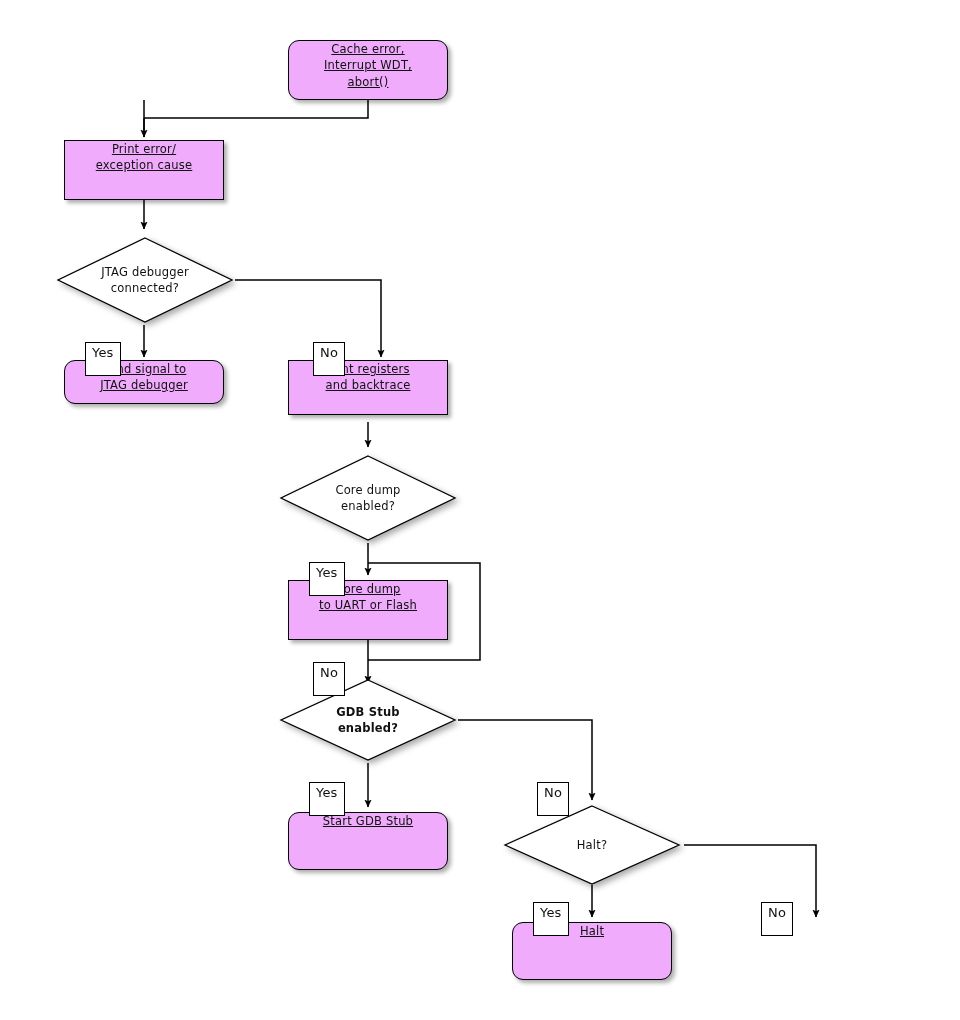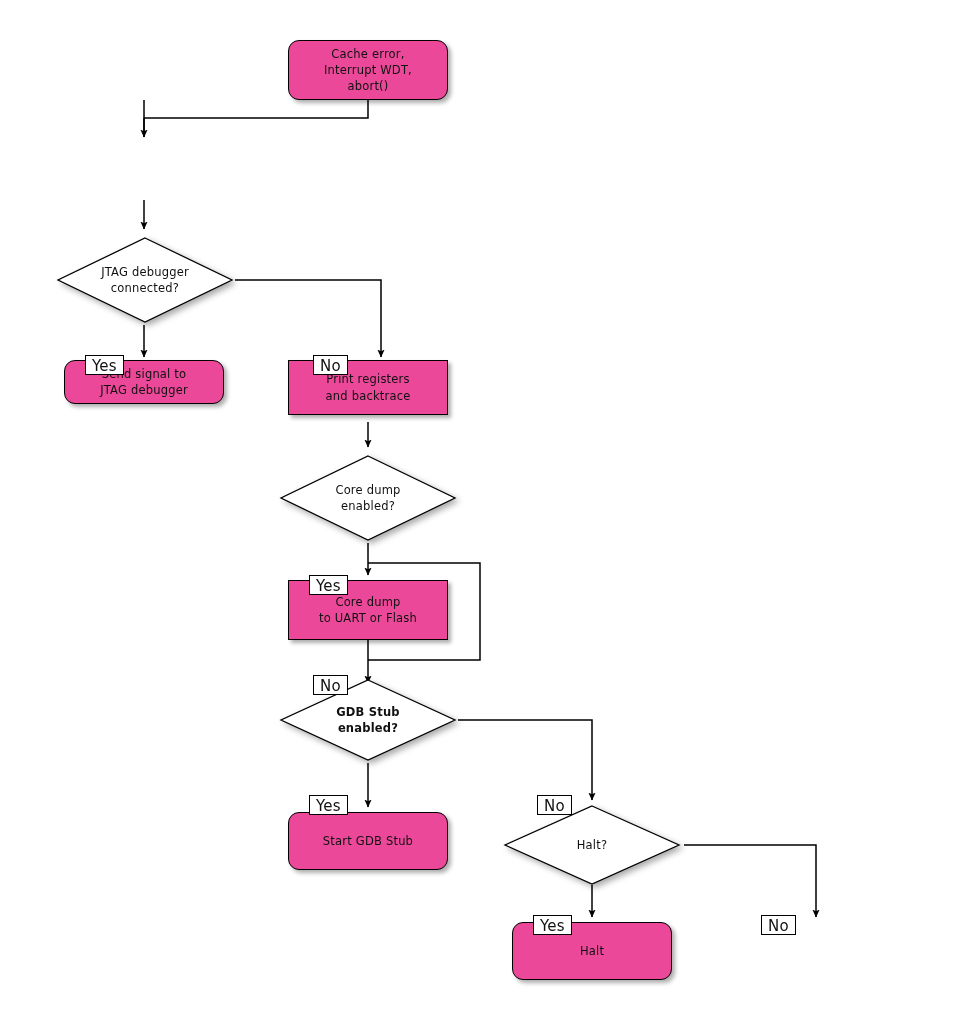--- a/index.html
+++ b/index.html
@@ -23,32 +23,32 @@
   #edge-layer {
     position: absolute;
     left: 0;
     top: 0;
     width: 960px;
     height: 1020px;
   }
   .node {
     position: absolute;
     box-sizing: border-box;
-    background: #ec4899;
+    background: #f0abfc;
     border: 1.4px solid #000000;
     display: flex;
-    align-items: center;
     justify-content: center;
     text-align: center;
     color: #111111;
     font-size: 11.5px;
     line-height: 1.42;
     letter-spacing: 0.2px;
     box-shadow: 3px 3px 4px rgba(0,0,0,0.32);
     z-index: 3;
+    text-decoration: underline;
   }
   .node.rounded {
     border-radius: 11px;
   }
   .node.rect {
     border-radius: 0;
   }
   .node .label {
     white-space: pre-line;
     padding: 0 6px;
@@ -76,27 +76,26 @@
     line-height: 1.42;
     letter-spacing: 0.2px;
     pointer-events: none;
   }
   .edge-label {
     position: absolute;
     box-sizing: border-box;
     background: #ffffff;
     border: 1.2px solid #000000;
     color: #111111;
-    font-size: 15px;
+    font-size: 13px;
     line-height: 1;
     letter-spacing: 0.2px;
-    padding: 3px 6px 0 6px;
+    padding: 3px 6px 16px 6px;
     z-index: 5;
     white-space: nowrap;
-    margin-top: 13px;
   }
 </style>
 </head>
 <body>
 
 <div id="diagram-root">
 
   <svg id="edge-layer" viewBox="0 0 960 1020" width="960" height="1020" xmlns="http://www.w3.org/2000/svg">
     <defs>
       <marker id="arrowhead" markerWidth="10" markerHeight="10" refX="7.4" refY="3.6" orient="auto" markerUnits="userSpaceOnUse">
@@ -135,20 +134,24 @@
     </g>
   </svg>
 
 
   <div class="node rounded" style="left:288px; top:40px; width:160px; height:60px;">
     <span class="label">Cache error,
 Interrupt WDT,
 abort()</span>
   </div>
 
+  <div class="node rect" style="left:64px; top:140px; width:160px; height:60px;">
+    <span class="label">Print error/
+exception cause</span>
+  </div>
 
   <div class="decision" style="left:55px; top:235px; width:180px; height:90px;">
     <svg width="180" height="90" viewBox="0 0 180 90" xmlns="http://www.w3.org/2000/svg">
       <polygon points="90,3 177,45 90,87 3,45" fill="#ffffff" stroke="#000000" stroke-width="1.3" style="filter:drop-shadow(3px 3px 3px rgba(0,0,0,0.34));"></polygon>
     </svg>
     <span class="label">JTAG debugger
 connected?</span>
   </div>
 
   <div class="node rounded" style="left:64px; top:360px; width:160px; height:44px;">

